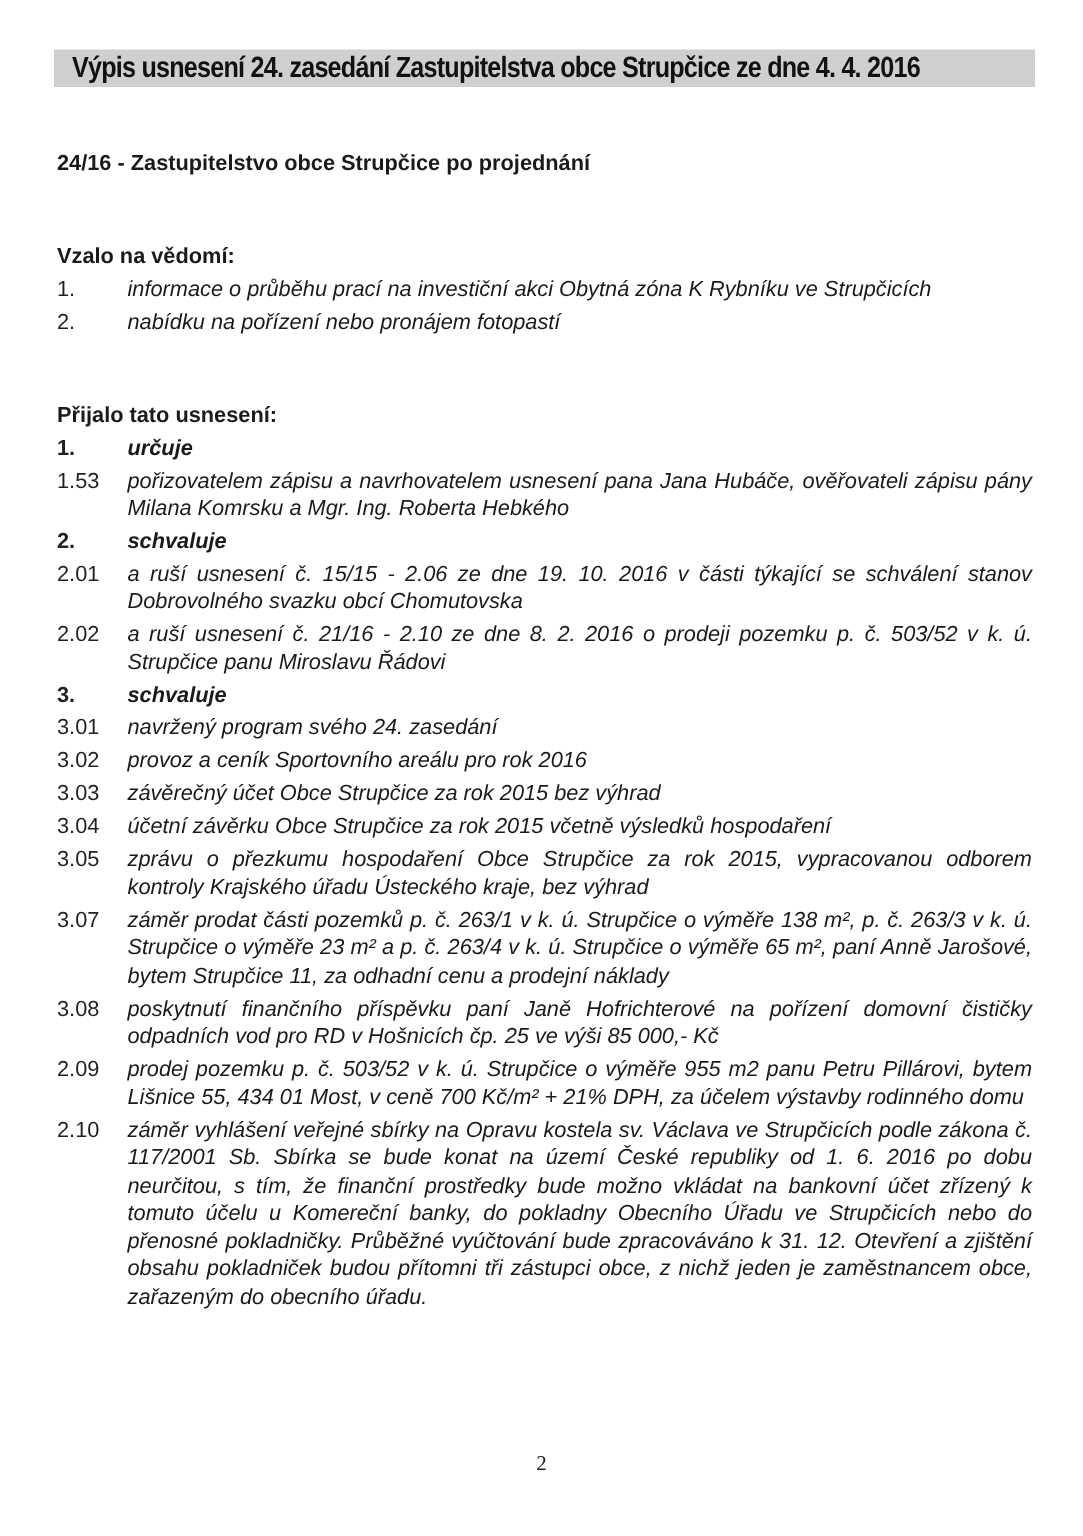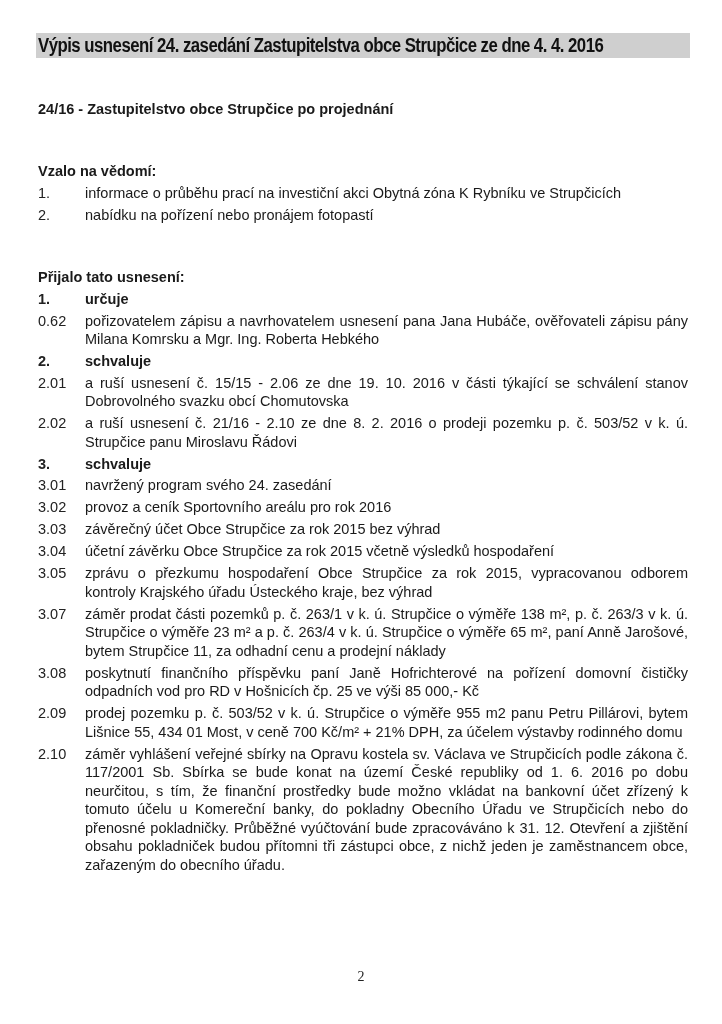--- a/index.html
+++ b/index.html
@@ -18,21 +18,21 @@
     .page {
       position: absolute;
       left: 36px;
       top: 33px;
       width: 654px;
     }
     .title-bar {
       background: #cfcfcf;
       height: 25px;
       line-height: 25px;
-      padding-left: 2px;
+      padding-left: 12px;
       font-weight: bold;
       font-size: 19.5px;
       letter-spacing: -0.6px;
       transform-origin: left center;
       white-space: nowrap;
       color: #111;
       margin-bottom: 3px;
     }
     .title-bar span {
       display: inline-block;
@@ -57,20 +57,21 @@
     .item .num {
       width: 47px;
       flex: 0 0 47px;
       padding-left: 2px;
       color: #222;
     }
     .item .txt {
       flex: 1 1 auto;
       text-align: justify;
       padding-right: 2px;
+      font-style: italic;
     }
     .item.bold .num, .item.bold .txt {
       font-weight: bold;
     }
     .item.section {
       padding-top: 2px;
       padding-bottom: 1px;
     }
     .page-number {
       position: absolute;
@@ -103,21 +104,21 @@
     <div class="txt">nabídku na pořízení nebo pronájem fotopastí</div>
   </div>
 
   <div class="heading">Přijalo tato usnesení:</div>
 
   <div class="item bold section">
     <div class="num">1.</div>
     <div class="txt">určuje</div>
   </div>
   <div class="item">
-    <div class="num">0.62</div>
+    <div class="num">1.53</div>
     <div class="txt">pořizovatelem zápisu a navrhovatelem usnesení pana Jana Hubáče, ověřovateli zápisu pány Milana Komrsku a Mgr. Ing. Roberta Hebkého</div>
   </div>
 
   <div class="item bold section">
     <div class="num">2.</div>
     <div class="txt">schvaluje</div>
   </div>
   <div class="item">
     <div class="num">2.01</div>
     <div class="txt">a ruší usnesení č. 15/15 - 2.06 ze dne 19. 10. 2016 v části týkající se schválení stanov Dobrovolného svazku obcí Chomutovska</div>

